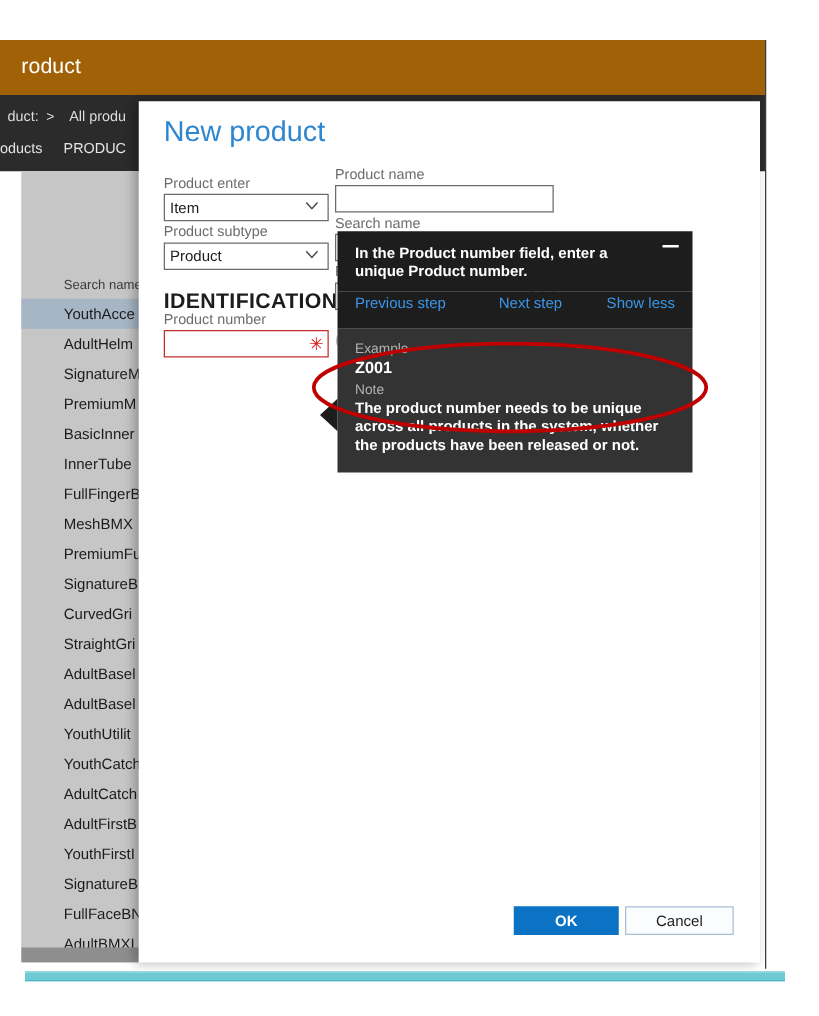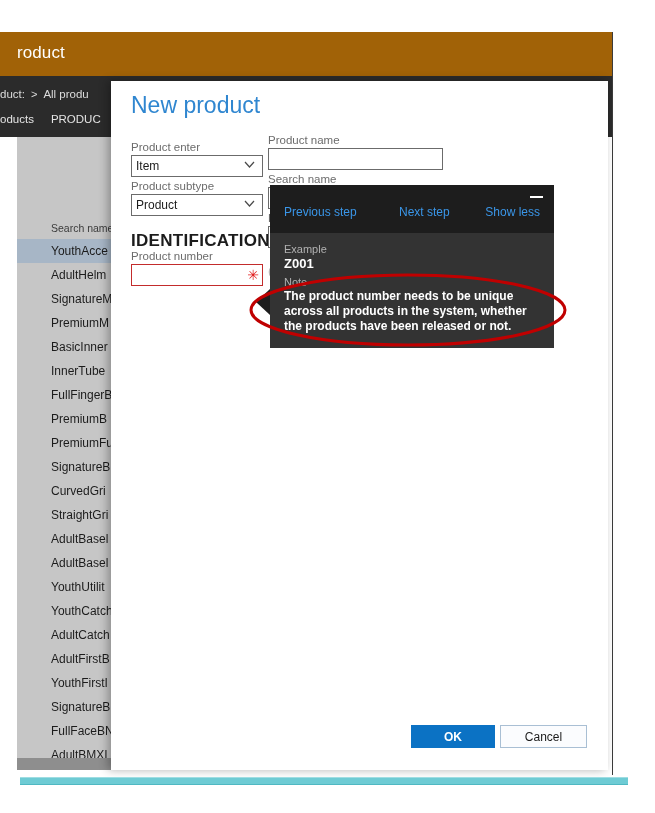--- a/index.html
+++ b/index.html
@@ -58,21 +58,21 @@
     background: #2b2b2b;
   }
   #breadcrumb {
     position: absolute;
     left: 0px;
     top: 12px;
     color: #dcdcdc;
     font-size: 11.5px;
     white-space: nowrap;
   }
-  #breadcrumb .crumb { color: #dcdcdc; }
+  #breadcrumb .crumb { color: #dcdcdc; padding-left: 6px; }
   #breadcrumb .sep { color: #dcdcdc; margin: 0 6px; font-size: 11px; }
   #tabstrip {
     position: absolute;
     left: 0px;
     top: 37px;
     color: #e4e4e4;
     font-size: 11.5px;
     white-space: nowrap;
   }
   #tabstrip .tab { margin-right: 17px; }
@@ -360,21 +360,21 @@
     <span class="hlabel">Search name</span>
   </div>
   <div id="list-rows">
       <div class="list-row selected">YouthAcce</div>
       <div class="list-row">AdultHelm</div>
       <div class="list-row">SignatureM</div>
       <div class="list-row">PremiumM</div>
       <div class="list-row">BasicInner</div>
       <div class="list-row">InnerTube</div>
       <div class="list-row">FullFingerB</div>
-      <div class="list-row">PremiumB</div>
+      <div class="list-row">MeshBMX</div>
       <div class="list-row">PremiumFu</div>
       <div class="list-row">SignatureB</div>
       <div class="list-row">CurvedGri</div>
       <div class="list-row">StraightGri</div>
       <div class="list-row">AdultBasel</div>
       <div class="list-row">AdultBasel</div>
       <div class="list-row">YouthUtilit</div>
       <div class="list-row">YouthCatch</div>
       <div class="list-row">AdultCatch</div>
       <div class="list-row">AdultFirstB</div>
@@ -443,20 +443,21 @@
   <div class="section-header muted" style="left:157px; top:182px;">CATEGORY AND WEIGHT</div>
 
   <div id="dialog-footer">
     <button id="ok-button">OK</button>
     <button id="cancel-button">Cancel</button>
   </div>
 </div>
 
 <div id="callout">
   <div id="callout-head">
+    <div id="callout-text">In the Product number field, enter a unique Product number.</div>
     <div id="callout-minimize"></div>
   </div>
   <div id="callout-links">
     <a id="link-prev">Previous step</a>
     <a id="link-next">Next step</a>
     <a id="link-showless">Show less</a>
   </div>
   <div id="callout-body">
     <div id="callout-arrow"></div>
     <div class="callout-kicker">Example</div>

